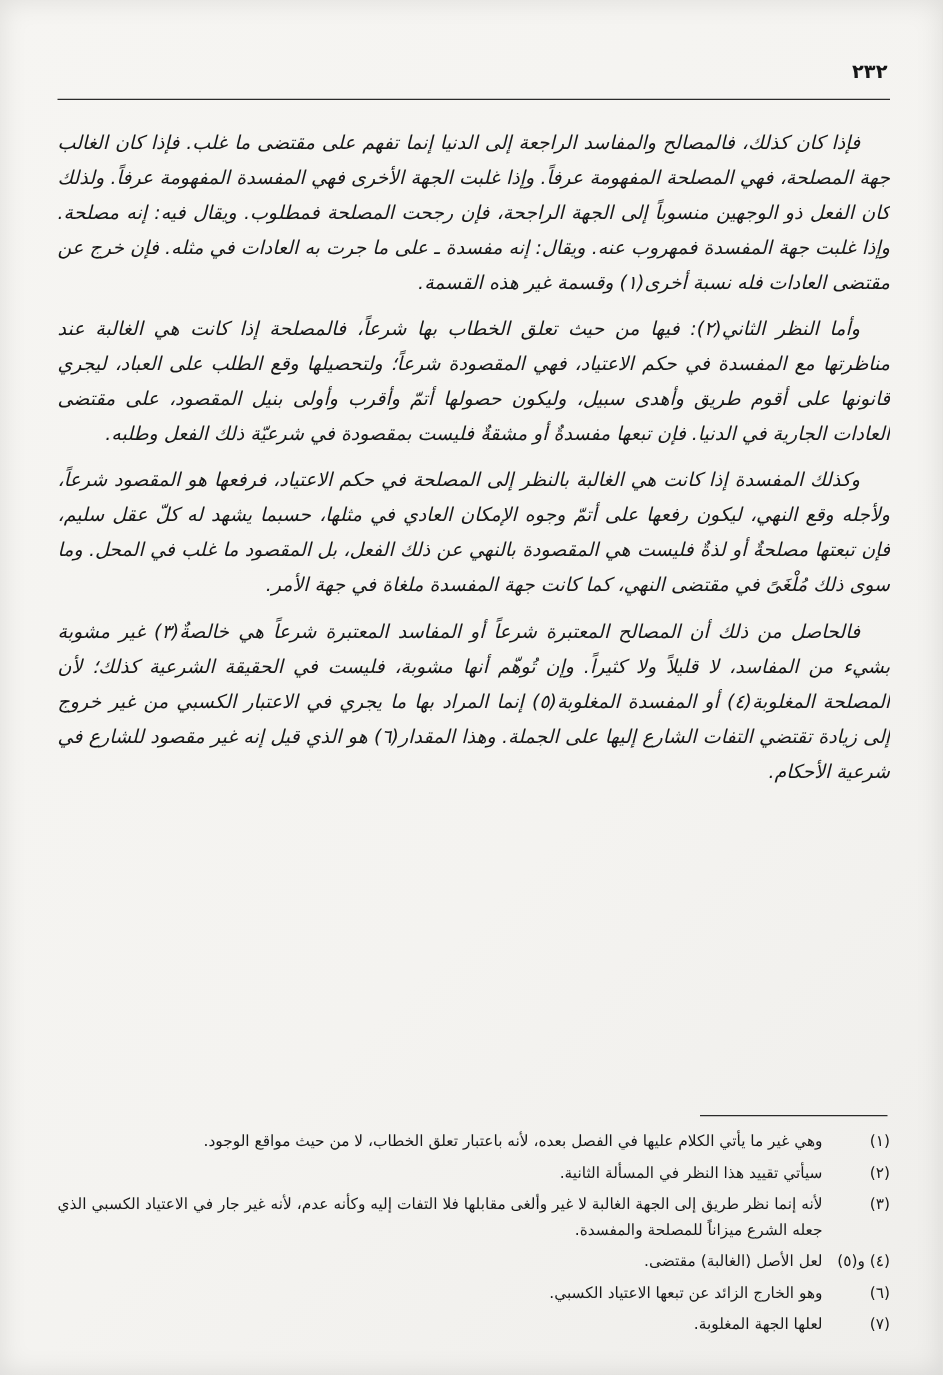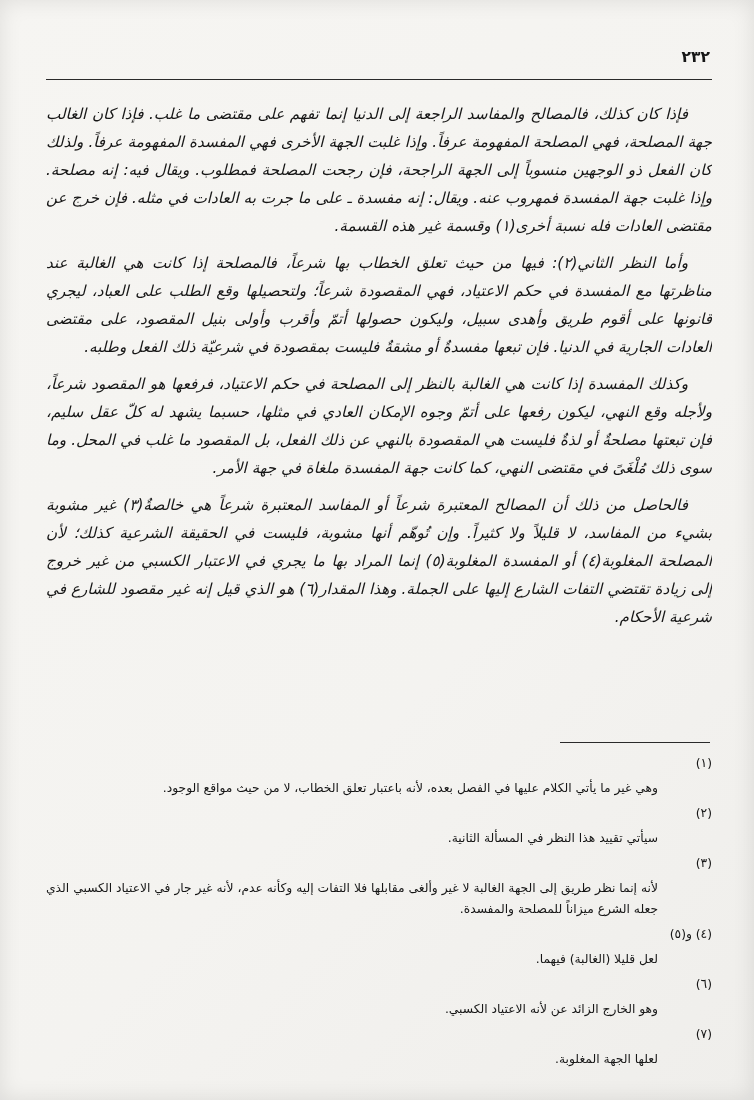--- a/index.html
+++ b/index.html
@@ -78,21 +78,20 @@
     margin-bottom: 4px;
   }
   .fn-marker {
     flex: 0 0 44px;
     text-align: right;
     white-space: nowrap;
   }
   .fn-text {
     flex: 1 1 auto;
     text-align: justify;
-    margin-top: 25px;
   }
 </style>
 </head>
 <body>
 
 <div class="page">
 
   <header class="page-header">
     <span class="page-number">٢٣٢</span>
   </header>
@@ -115,25 +114,25 @@
       <div class="footnote">
         <span class="fn-marker">(٢)</span>
         <span class="fn-text">سيأتي تقييد هذا النظر في المسألة الثانية.</span>
       </div>
       <div class="footnote">
         <span class="fn-marker">(٣)</span>
         <span class="fn-text">لأنه إنما نظر طريق إلى الجهة الغالبة لا غير وألغى مقابلها فلا التفات إليه وكأنه عدم، لأنه غير جار في الاعتياد الكسبي الذي جعله الشرع ميزاناً للمصلحة والمفسدة.</span>
       </div>
       <div class="footnote">
         <span class="fn-marker">(٤) و(٥)</span>
-        <span class="fn-text">لعل قليلا (الغالبة) فيهما.</span>
+        <span class="fn-text">لعل الأصل (الغالبة) مقتضى.</span>
       </div>
       <div class="footnote">
         <span class="fn-marker">(٦)</span>
-        <span class="fn-text">وهو الخارج الزائد عن لأنه الاعتياد الكسبي.</span>
+        <span class="fn-text">وهو الخارج الزائد عن تبعها الاعتياد الكسبي.</span>
       </div>
       <div class="footnote">
         <span class="fn-marker">(٧)</span>
         <span class="fn-text">لعلها الجهة المغلوبة.</span>
       </div>
     </section>
   </div>
 
 </div>
 

